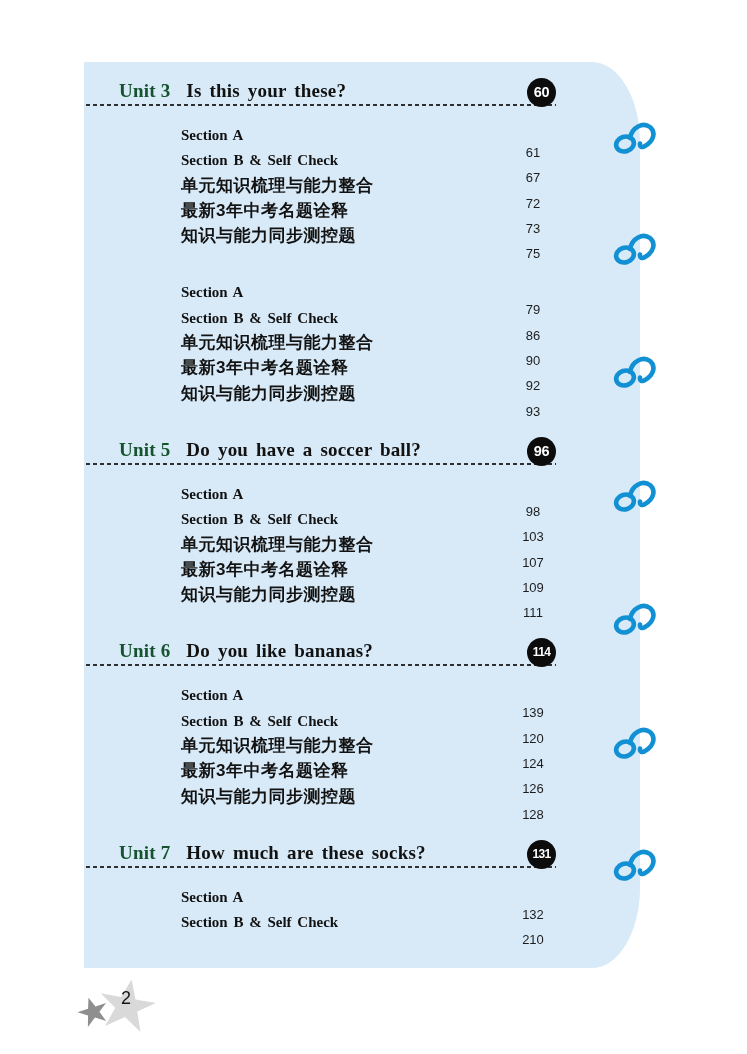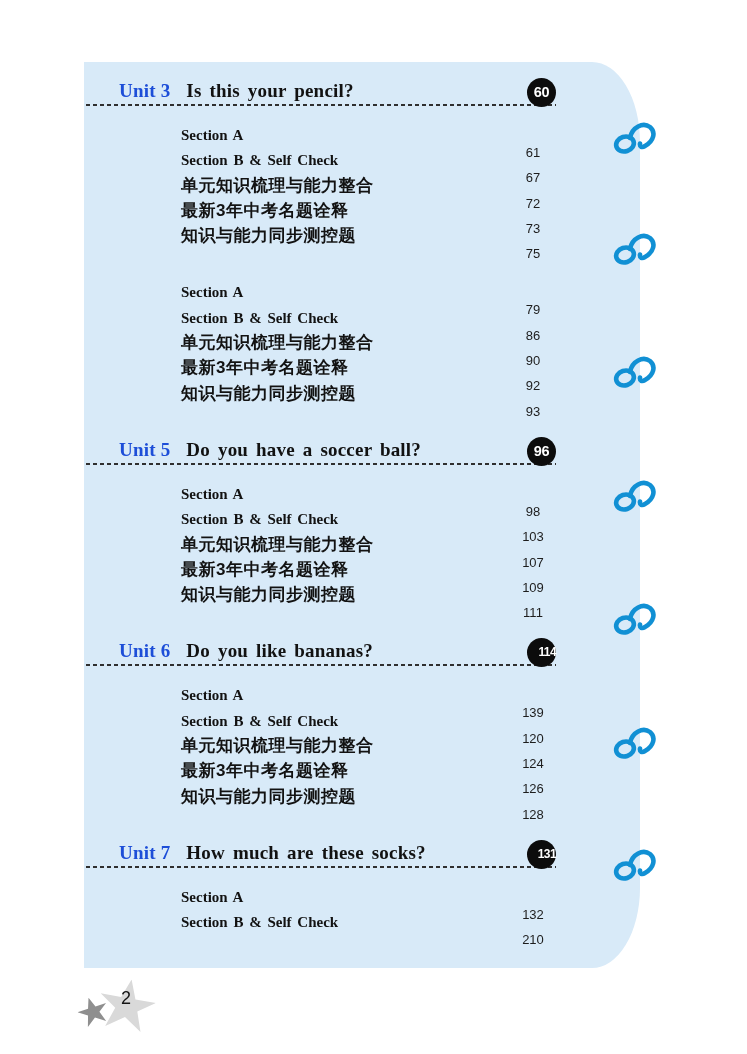--- a/index.html
+++ b/index.html
@@ -26,34 +26,34 @@
   .unit{margin-bottom:31px;}
   .unit-header{
     position:relative;height:26px;line-height:26px;
     margin:0 84px 0 2px;
   }
   .unit-header::after{
     content:"";position:absolute;left:0;right:0;bottom:-2px;height:2px;
     background:repeating-linear-gradient(90deg,#2f2f2f 0 4px,transparent 4px 7px);
   }
   .unit-label{
-    font-weight:bold;font-size:19px;color:#1d4ed8;margin-left:33px;
+    font-weight:bold;font-size:19px;color:#14532d;margin-left:33px;
     letter-spacing:0.2px;
   }
   .unit-title{
     font-weight:bold;font-size:19px;color:#121212;margin-left:16px;
     word-spacing:3px;letter-spacing:0.2px;
   }
   .page-badge{
     position:absolute;left:441px;top:0;width:29px;height:29px;border-radius:50%;
     background:var(--badge);color:#fff;text-align:center;line-height:29px;
     font-family:"Liberation Sans","DejaVu Sans",sans-serif;font-weight:bold;
     font-size:14.5px;letter-spacing:-0.3px;z-index:2;
   }
-  .page-badge.three{font-size:12px;letter-spacing:-0.6px;text-align:right;}
+  .page-badge.three{font-size:12px;letter-spacing:-0.6px;}
 
   .unit-items{margin-top:18px;}
   .item-row{position:relative;height:25.3px;line-height:25.3px;}
   .item-label{
     margin-left:97px;font-weight:bold;font-size:15px;color:#121212;
     font-family:"Liberation Serif",serif;word-spacing:2px;
   }
   .item-label.zh{
     font-family:"Liberation Sans","DejaVu Sans",sans-serif;
     font-size:17px;letter-spacing:0.5px;
@@ -89,21 +89,21 @@
 </style>
 </head>
 <body>
 
 <div class="page">
 
   <div class="panel">
     <div>
   <section class="unit">
     <div class="unit-header">
-      <span class="unit-label">Unit 3</span><span class="unit-title">Is this your pencil?</span>
+      <span class="unit-label">Unit 3</span><span class="unit-title">Is this your these?</span>
       <span class="page-badge">60</span>
     </div>
     <div class="unit-items">
   <div class="item-row">
     <span class="item-label">Section A</span>
     <span class="item-page">61</span>
   </div>
 
   <div class="item-row">
     <span class="item-label">Section B &amp; Self Check</span>

